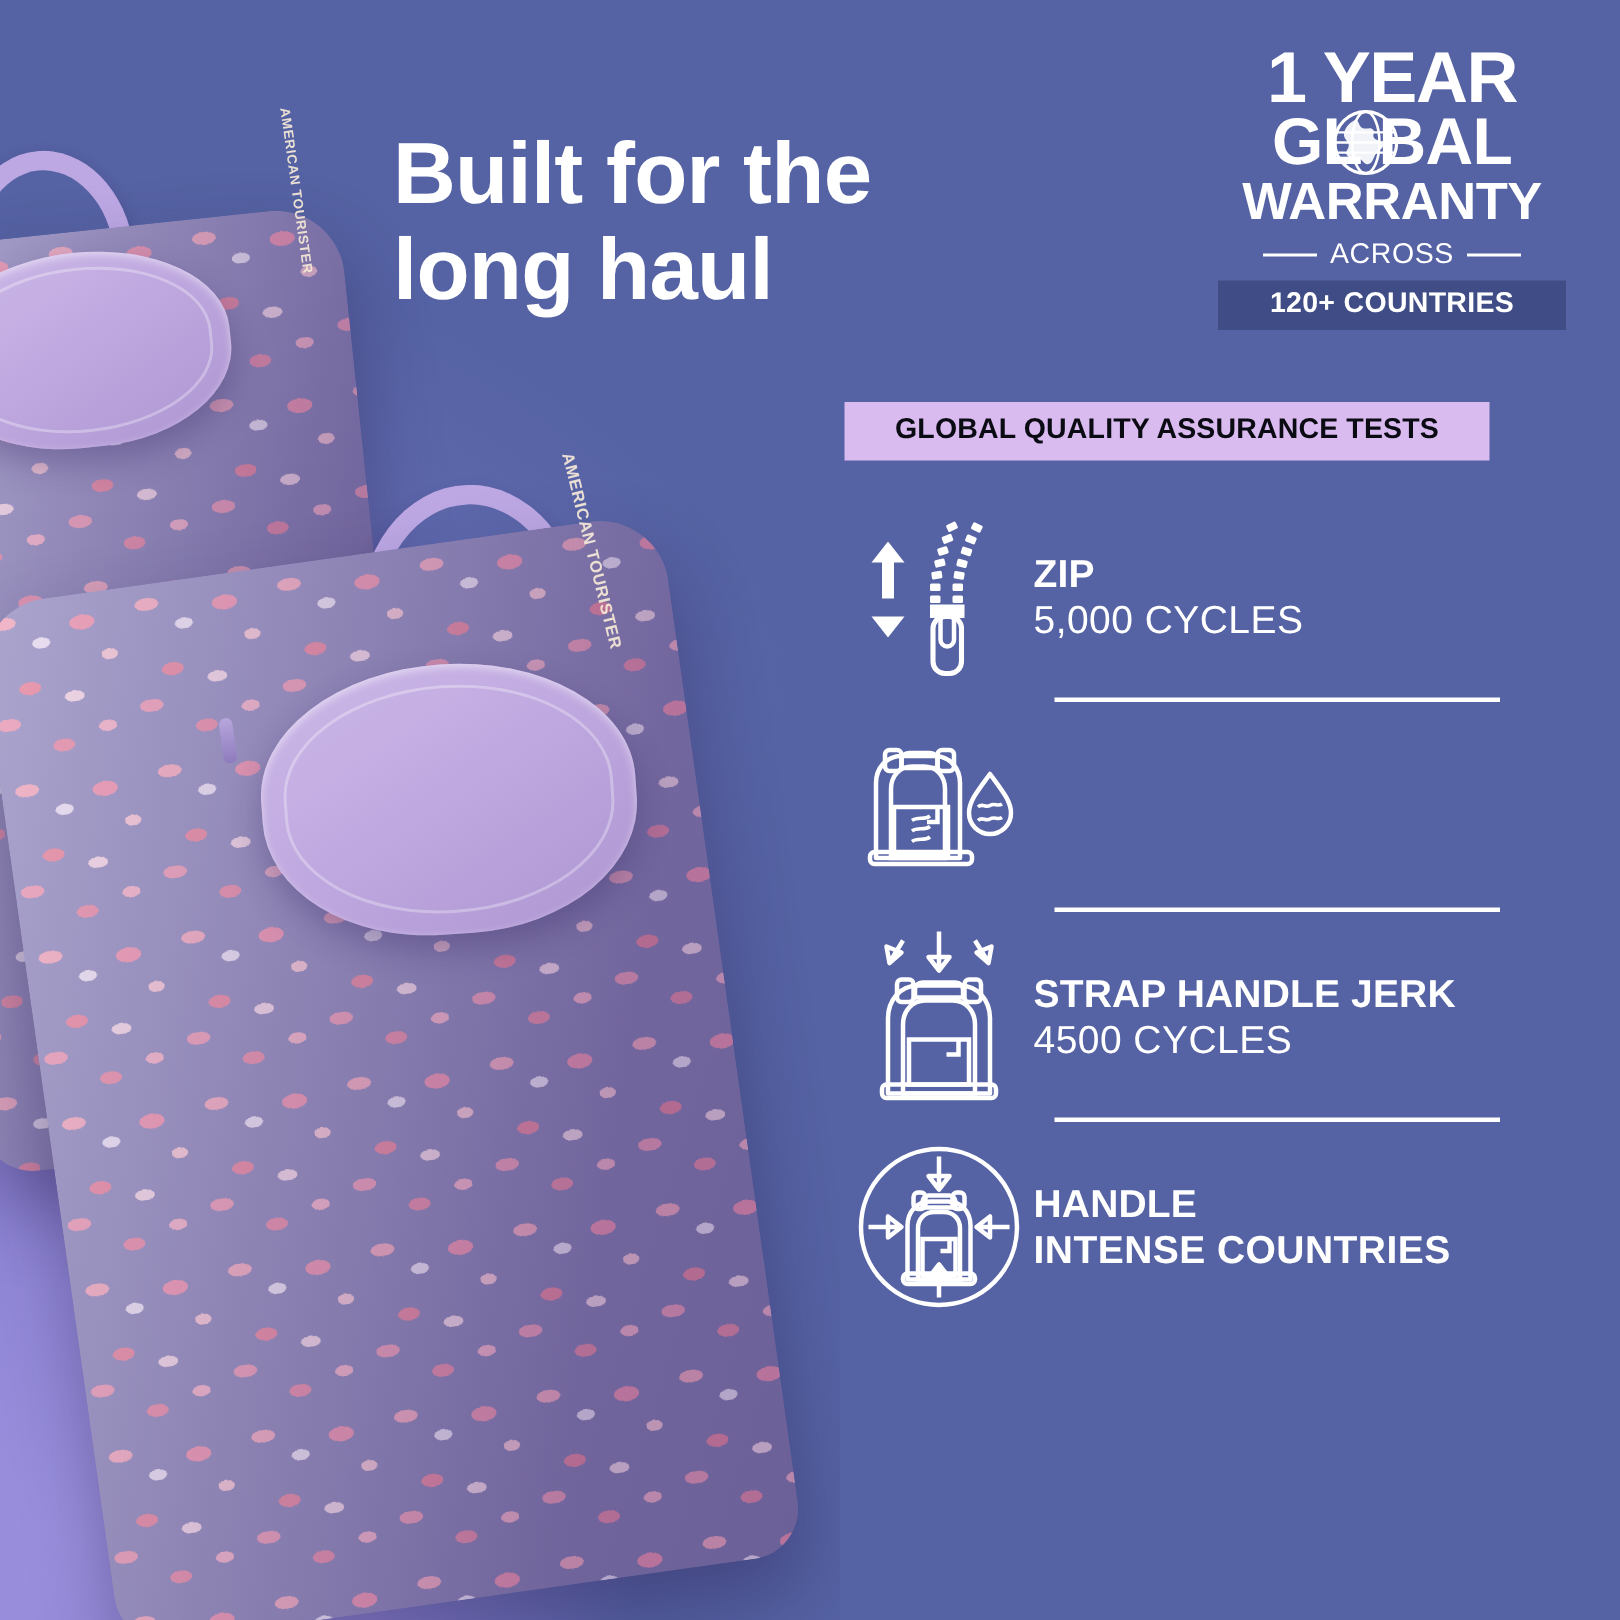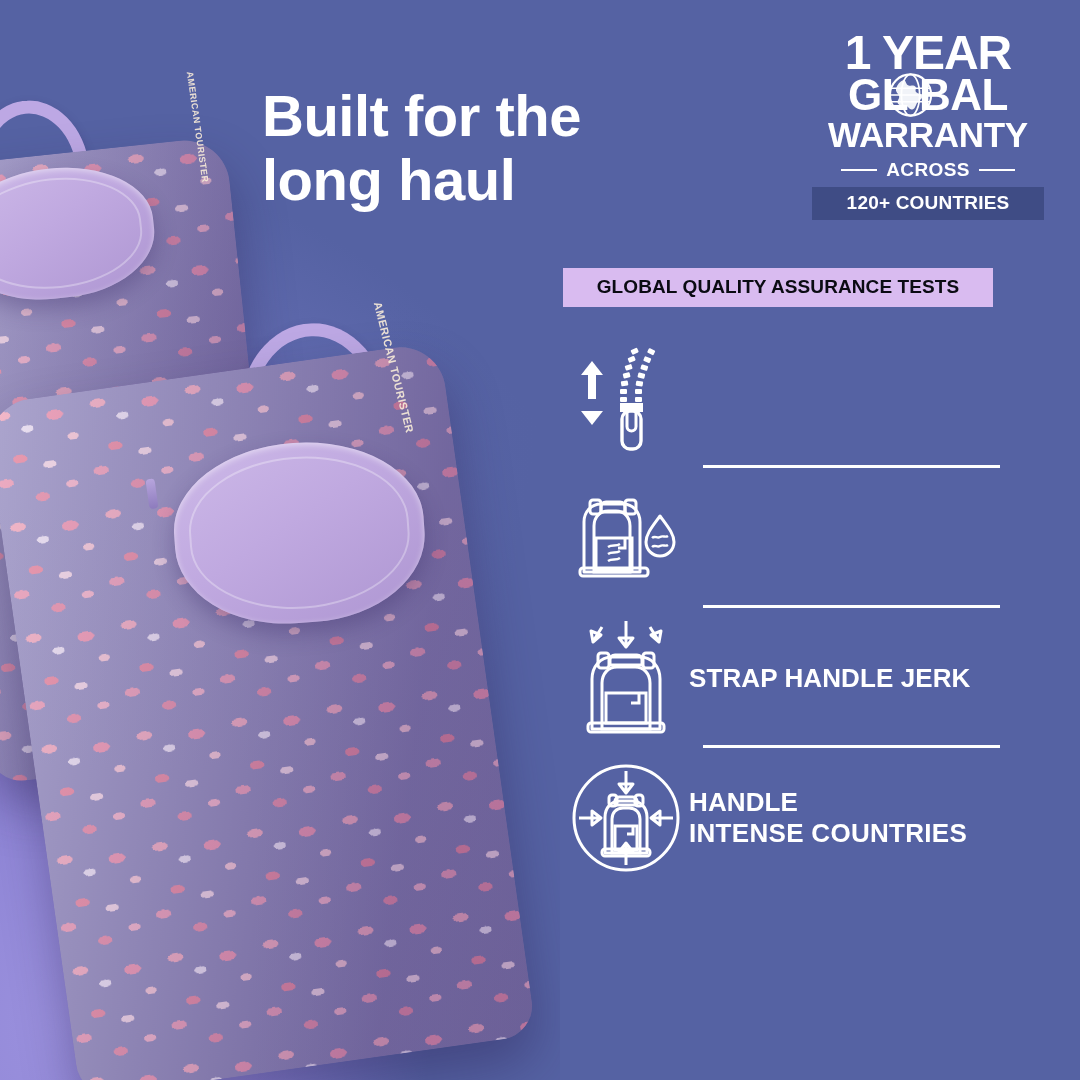--- a/index.html
+++ b/index.html
@@ -115,21 +115,21 @@
   .globe{
     position:absolute; left:50%; top:50%; width:46px; height:46px;
     transform:translate(-88%,-50%);
   }
   .badge-warranty{
     font-size:35px; font-weight:700; line-height:1.0; letter-spacing:-.3px;
     margin-top:0px;
   }
   .badge-across{
     display:flex; align-items:center; justify-content:center; gap:9px;
-    margin-top:7px; font-size:19px; font-weight:700; letter-spacing:.4px;
+    margin-top:7px; font-size:19px; font-weight:400; letter-spacing:.4px;
   }
   .badge-across .rule{ width:36px; height:2px; background:#fff; }
   .badge-countries{
     margin-top:6px; background:#3f4c85; color:#fff;
     font-size:19px; font-weight:700; letter-spacing:.2px; padding:5px 6px 6px;
   }
 
   
   .section-head{
     position:absolute; left:563px; top:268px; width:430px;
@@ -234,20 +234,24 @@
           <rect x="64" y="34" width="7" height="5" rx="1" transform="rotate(14 67 36)"></rect>
           <rect x="67" y="26" width="7" height="5" rx="1" transform="rotate(18 70 28)"></rect>
           <rect x="70" y="18" width="7" height="5" rx="1" transform="rotate(22 73 20)"></rect>
           <rect x="74" y="10" width="7" height="5" rx="1" transform="rotate(26 77 12)"></rect>
         </g>
         <path d="M46 64h23v9H46z" fill="#fff"></path>
         <rect x="48" y="72" width="19" height="38" rx="8" fill="none" stroke="#fff" stroke-width="3.4"></rect>
         <rect x="53" y="70" width="9" height="22" rx="4.5" fill="none" stroke="#fff" stroke-width="3"></rect>
       </svg>
     </div>
+    <div class="test-text">
+      <div class="test-title">ZIP</div>
+      <div class="test-value">5,000 CYCLES</div>
+    </div>
     <div class="divider"></div>
   </div>
 
   <div class="test-row">
     <div class="test-icon">
       <svg width="112" height="112" viewBox="0 0 112 112" fill="none" stroke="#fff" stroke-width="3">
         <path d="M14 40c0-10 7-18 17-18h22c10 0 17 8 17 18v50H14z" stroke-linejoin="round"></path>
         <path d="M24 44c0-9 6-15 14-15h8c8 0 14 6 14 15v46H24z"></path>
         <rect x="10" y="86" width="68" height="8" rx="3"></rect>
         <rect x="20" y="18" width="11" height="14" rx="3"></rect>
@@ -275,20 +279,21 @@
         <rect x="14" y="106" width="76" height="9" rx="3"></rect>
         <rect x="24" y="36" width="11" height="15" rx="3"></rect>
         <rect x="69" y="36" width="11" height="15" rx="3"></rect>
         <path d="M41 38h22c3 0 5 2 5 5v5H36v-5c0-3 2-5 5-5z"></path>
         <rect x="32" y="76" width="40" height="30"></rect>
         <path d="M65 76v10h-8"></path>
       </svg>
     </div>
     <div class="test-text">
       <div class="test-title">STRAP HANDLE JERK</div>
+      <div class="test-value">4500 CYCLES</div>
     </div>
     <div class="divider"></div>
   </div>
 
   <div class="test-row">
     <div class="test-icon">
       <svg width="114" height="114" viewBox="0 0 114 114" fill="none" stroke="#fff" stroke-width="3">
         <circle cx="57" cy="57" r="52"></circle>
         <path d="M57 10v20M57 32l-7-9h14z" stroke-linejoin="round"></path>
         <path d="M57 104V84M57 82l-7 9h14z" stroke-linejoin="round"></path>

